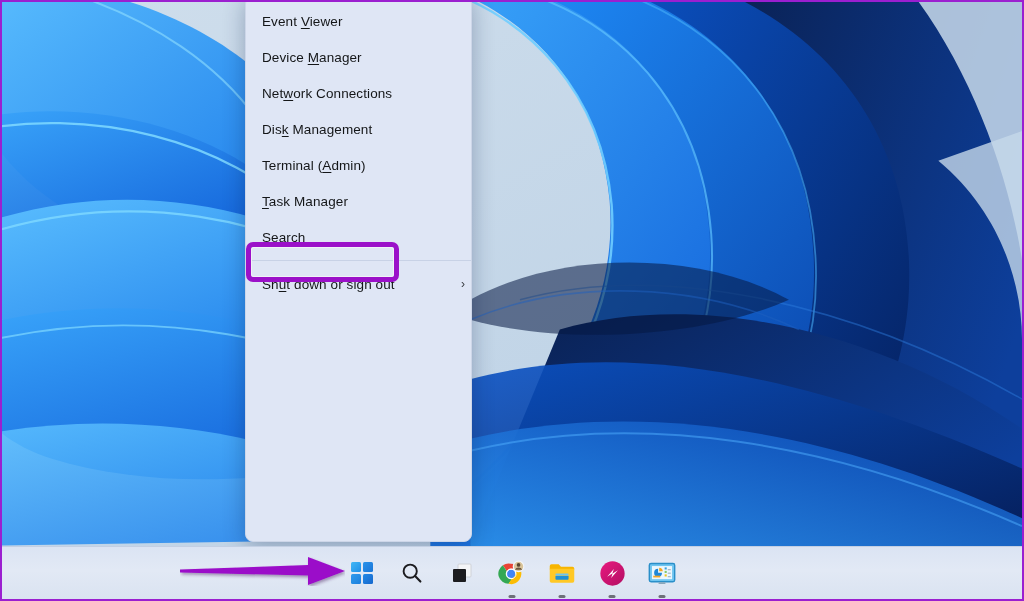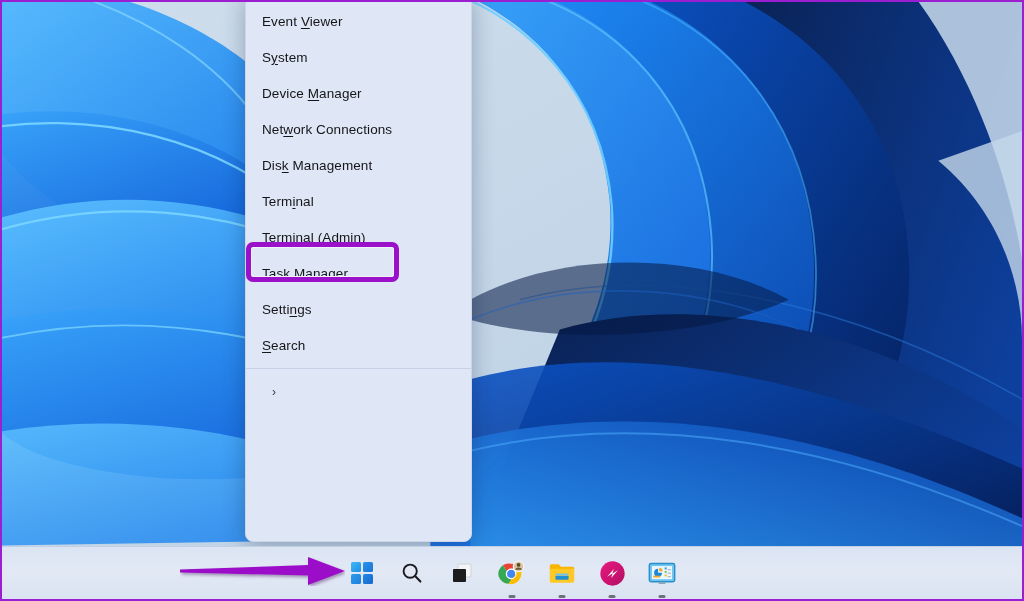--- a/index.html
+++ b/index.html
@@ -170,50 +170,42 @@
       <path d="M470,300 C560,250 700,250 790,300 C700,340 560,345 470,320 Z" fill="#061841" opacity=".55"></path>
       <path d="M470,320 C570,278 700,282 800,330" stroke="#1d5fc0" stroke-width="1.6" fill="none" opacity=".5"></path>
     </svg>
 
     <div id="winx">
 
       <div class="mi">
         <span class="lbl">Event <u>V</u>iewer</span>
       </div>
       <div class="mi">
-        <span class="lbl">S<u>y</u>stem</span>
-      </div>
-      <div class="mi">
         <span class="lbl">Device <u>M</u>anager</span>
       </div>
       <div class="mi">
         <span class="lbl">Net<u>w</u>ork Connections</span>
       </div>
       <div class="mi">
         <span class="lbl">Dis<u>k</u> Management</span>
       </div>
       <div class="mi">
-        <span class="lbl">Term<u>i</u>nal</span>
-      </div>
-      <div class="mi">
         <span class="lbl">Terminal (<u>A</u>dmin)</span>
       </div>
       <div class="mi">
         <span class="lbl"><u>T</u>ask Manager</span>
       </div>
       <div class="mi">
-        <span class="lbl">Setti<u>n</u>gs</span>
-      </div>
-      <div class="mi">
         <span class="lbl"><u>S</u>earch</span>
       </div>
 
       <div class="sep"></div>
 
       <div class="mi">
+        <span class="lbl">Sh<u>u</u>t down or sign out</span>
         <span class="chev">›</span>
       </div>
     </div>
 
     <div id="hl-ring"></div>
   </div>
 
   <div id="taskbar">
     <div id="tb-icons">
 

